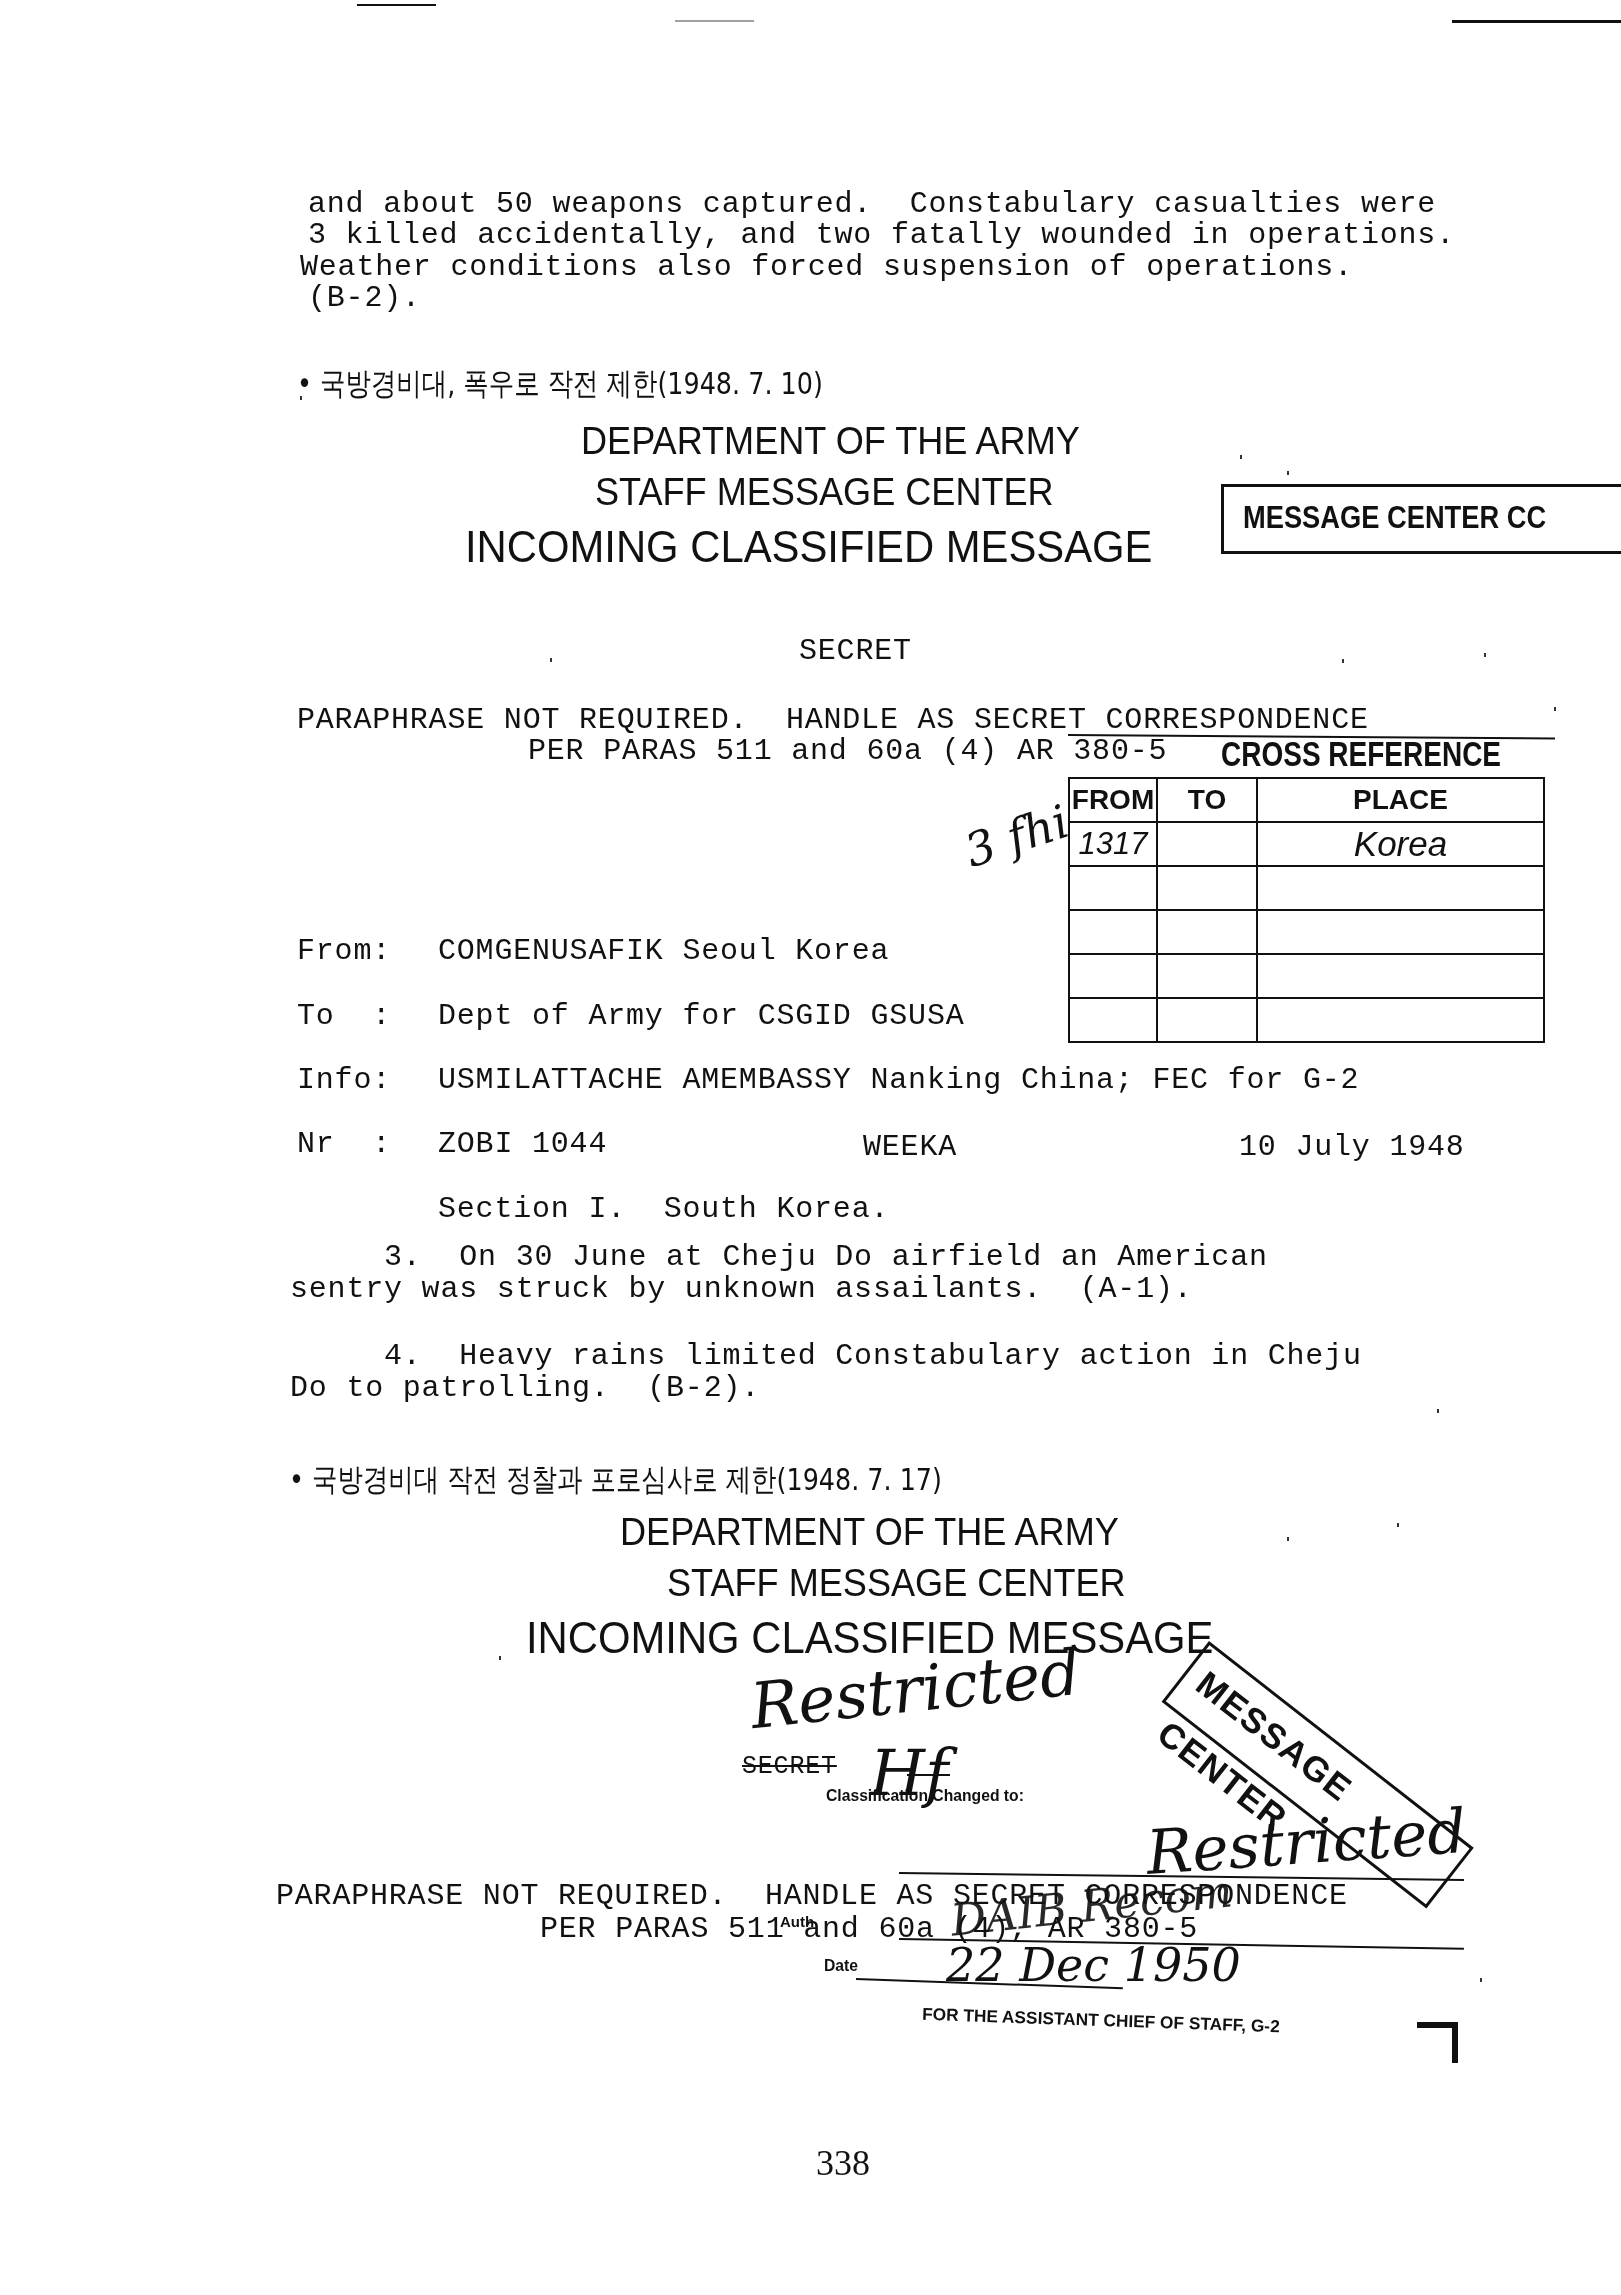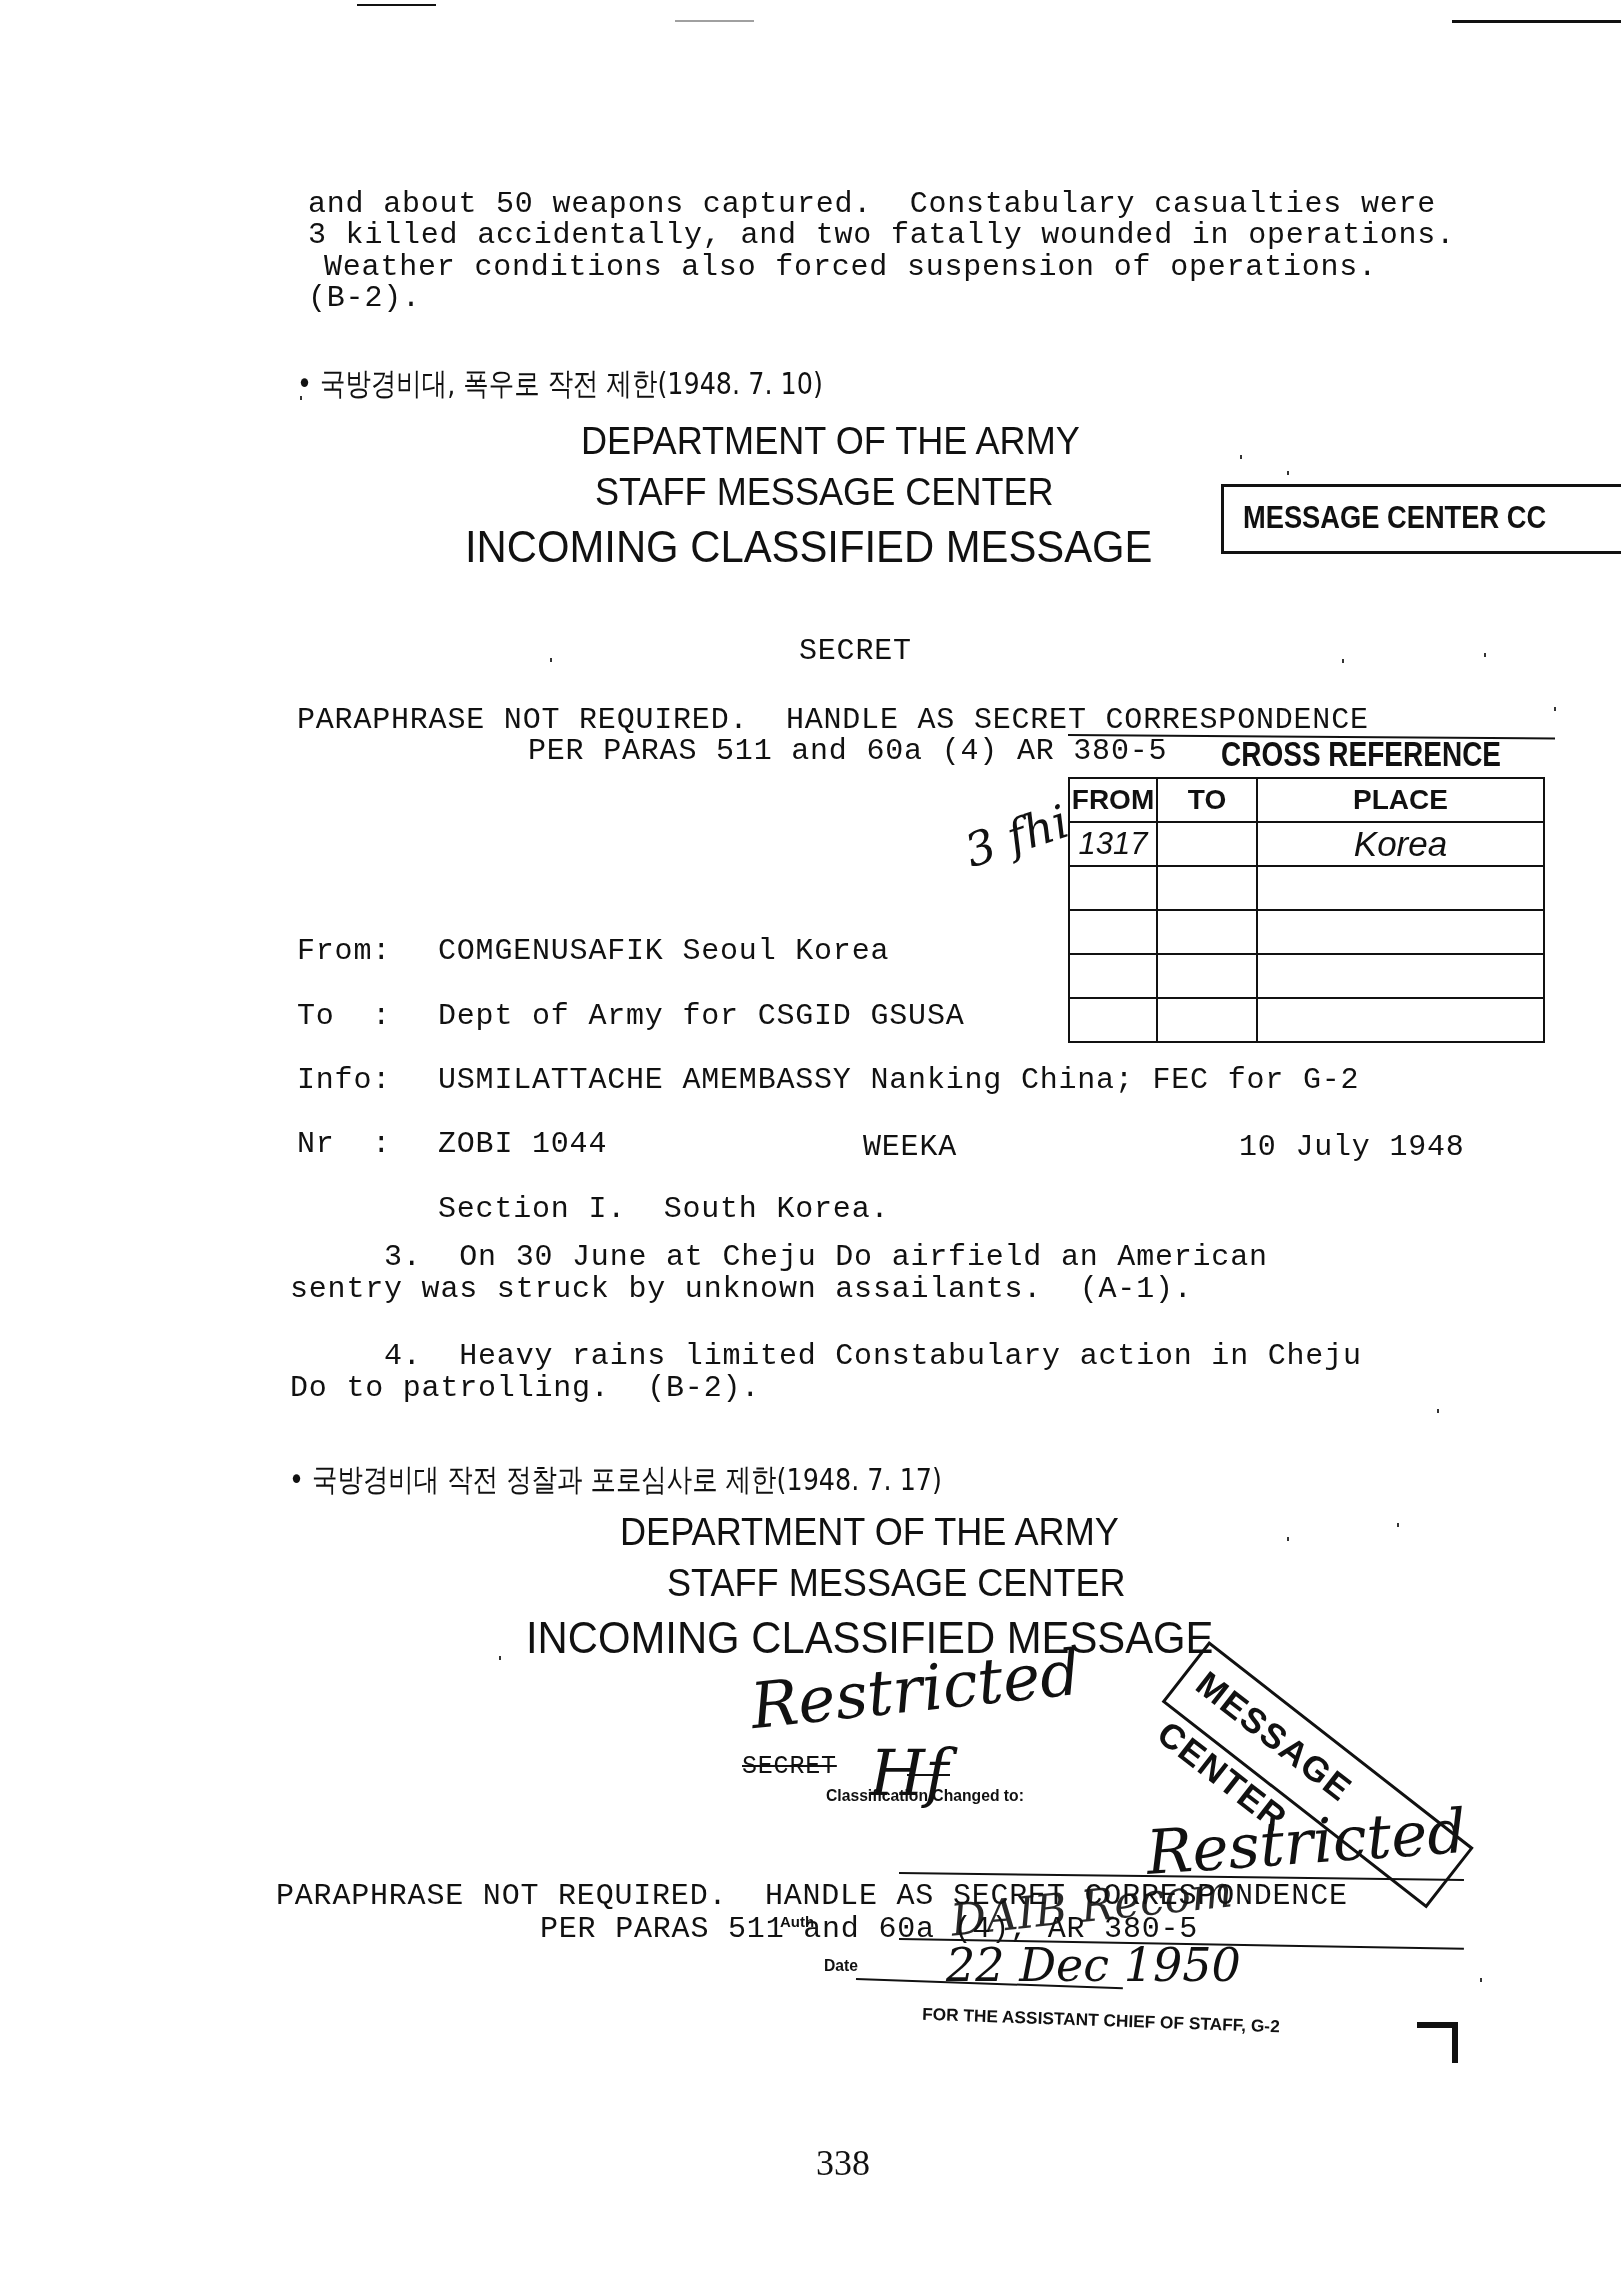--- a/index.html
+++ b/index.html
@@ -40,21 +40,21 @@
 
 <div id="top-lines">
   <div class="scan-line l1"></div>
   <div class="scan-line l2"></div>
   <div class="scan-line l3"></div>
 </div>
 
 <div>
   <div class="abs mono" style="left:308px;top:187px;">and about 50 weapons captured.  Constabulary casualties were</div>
   <div class="abs mono" style="left:308px;top:218px;">3 killed accidentally, and two fatally wounded in operations.</div>
-  <div class="abs mono" style="left:324px;top:250px;">Weather conditions also forced suspension of operations.</div>
+  <div class="abs mono" style="left:300px;top:250px;">Weather conditions also forced suspension of operations.</div>
   <div class="abs mono" style="left:308px;top:281px;">(B-2).</div>
 </div>
 
 <div>
   <div class="abs kor" style="left:297px;top:363px;">• 국방경비대, 폭우로 작전 제한(1948. 7. 10)</div>
 
   <div class="abs sans-cond" style="left:581px;top:420px;font-size:38px;transform:scaleX(0.95);">DEPARTMENT OF THE ARMY</div>
   <div class="abs sans-cond" style="left:595px;top:471px;font-size:38px;transform:scaleX(0.95);">STAFF MESSAGE CENTER</div>
   <div class="abs sans-cond" style="left:465px;top:522px;font-size:44px;transform:scaleX(0.95);">INCOMING CLASSIFIED MESSAGE</div>
 

